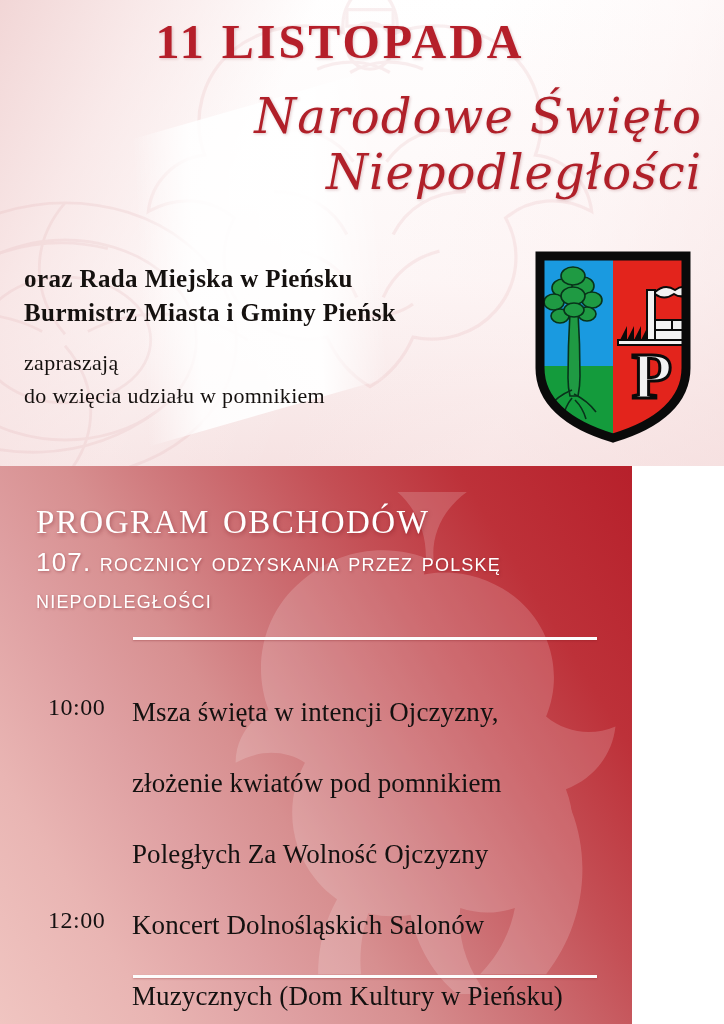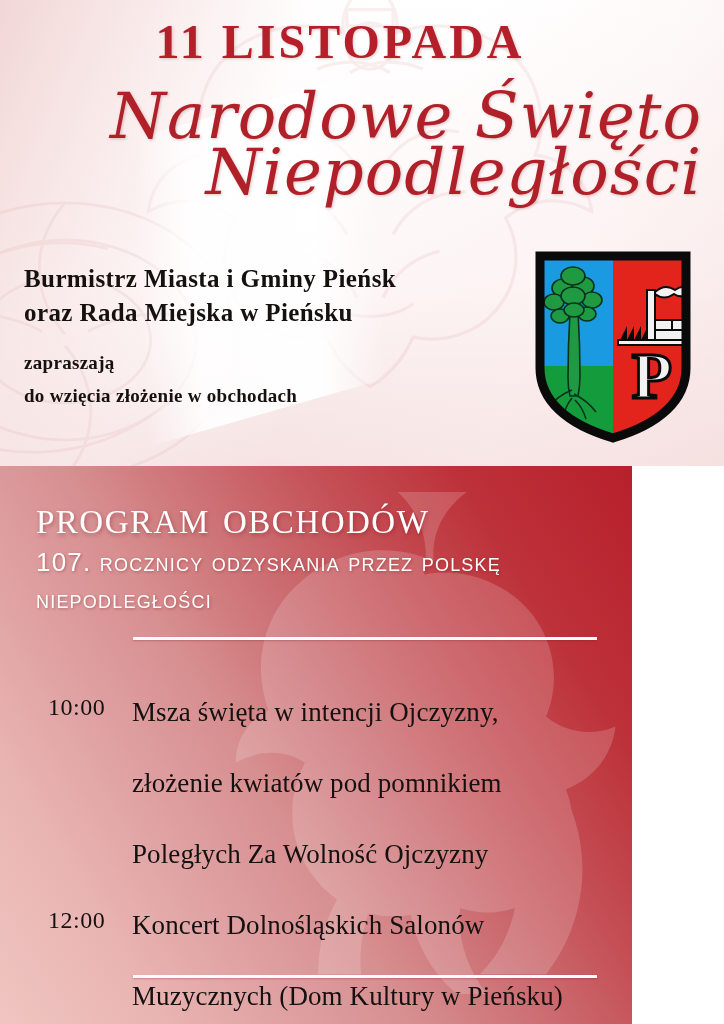--- a/index.html
+++ b/index.html
@@ -69,21 +69,21 @@
 
   #title-script {
     position:absolute;
     left:0; top:88px;
     width:716px;
     text-align:right;
     padding-right:14px;
     font-family:"DejaVu Serif", serif;
     font-style:italic;
     font-weight:400;
-    font-size:64px;
+    font-size:48px;
     line-height:56px;
     color:#b02029;
     text-shadow:1px 1px 3px rgba(120,20,30,0.25);
   }
   #title-script .l1 { display:block; letter-spacing:1px; }
   #title-script .l2 { display:block; letter-spacing:1px; }
 
   #invite-block {
     position:absolute;
     left:24px; top:262px;
@@ -92,22 +92,22 @@
     font-family:"Liberation Serif", serif;
   }
   #invite-block .bold-line {
     font-weight:700;
     font-size:25px;
     line-height:34px;
     letter-spacing:0.4px;
     white-space:nowrap;
   }
   #invite-block .reg-line {
-    font-weight:700;
-    font-size:19px;
+    font-weight:400;
+    font-size:22px;
     line-height:33px;
     letter-spacing:0.3px;
     white-space:nowrap;
   }
   #invite-gap { height:16px; }
 
   
   #coat-of-arms {
     position:absolute;
     left:532px; top:248px;
@@ -256,25 +256,25 @@
     <div id="diag-sash"></div>
 
     <div id="title-main">11 LISTOPADA</div>
 
     <div id="title-script">
       <span class="l1">Narodowe Święto</span>
       <span class="l2">Niepodległości</span>
     </div>
 
     <div id="invite-block">
+      <div class="bold-line">oraz Rada Miejska w Pieńsku</div>
       <div class="bold-line">Burmistrz Miasta i Gminy Pieńsk</div>
-      <div class="bold-line">oraz Rada Miejska w Pieńsku</div>
       <div id="invite-gap"></div>
       <div class="reg-line">zapraszają</div>
-      <div class="reg-line">do wzięcia złożenie w obchodach</div>
+      <div class="reg-line">do wzięcia udziału w pomnikiem</div>
     </div>
 
     <div id="coat-of-arms">
       <svg viewBox="0 0 162 196">
         <defs>
           <clipPath id="shieldClip">
             <path d="M8 8 H154 V120 C154 152 128 176 81 190 C34 176 8 152 8 120 Z"></path>
           </clipPath>
         </defs>
 

